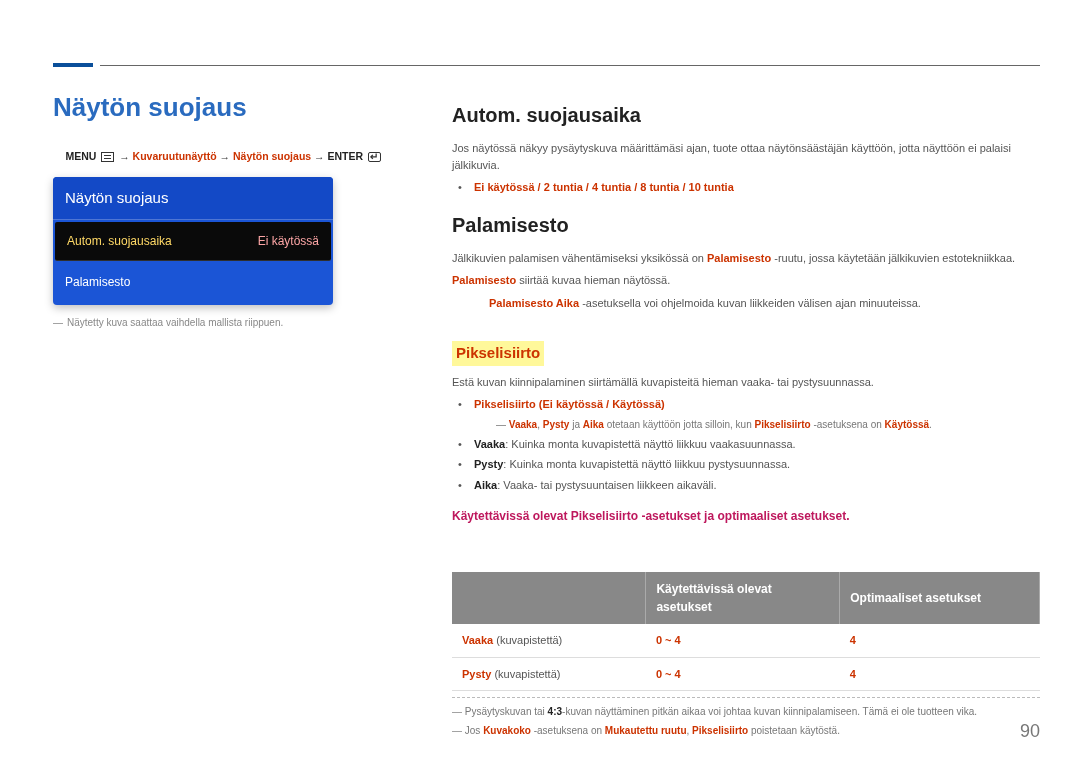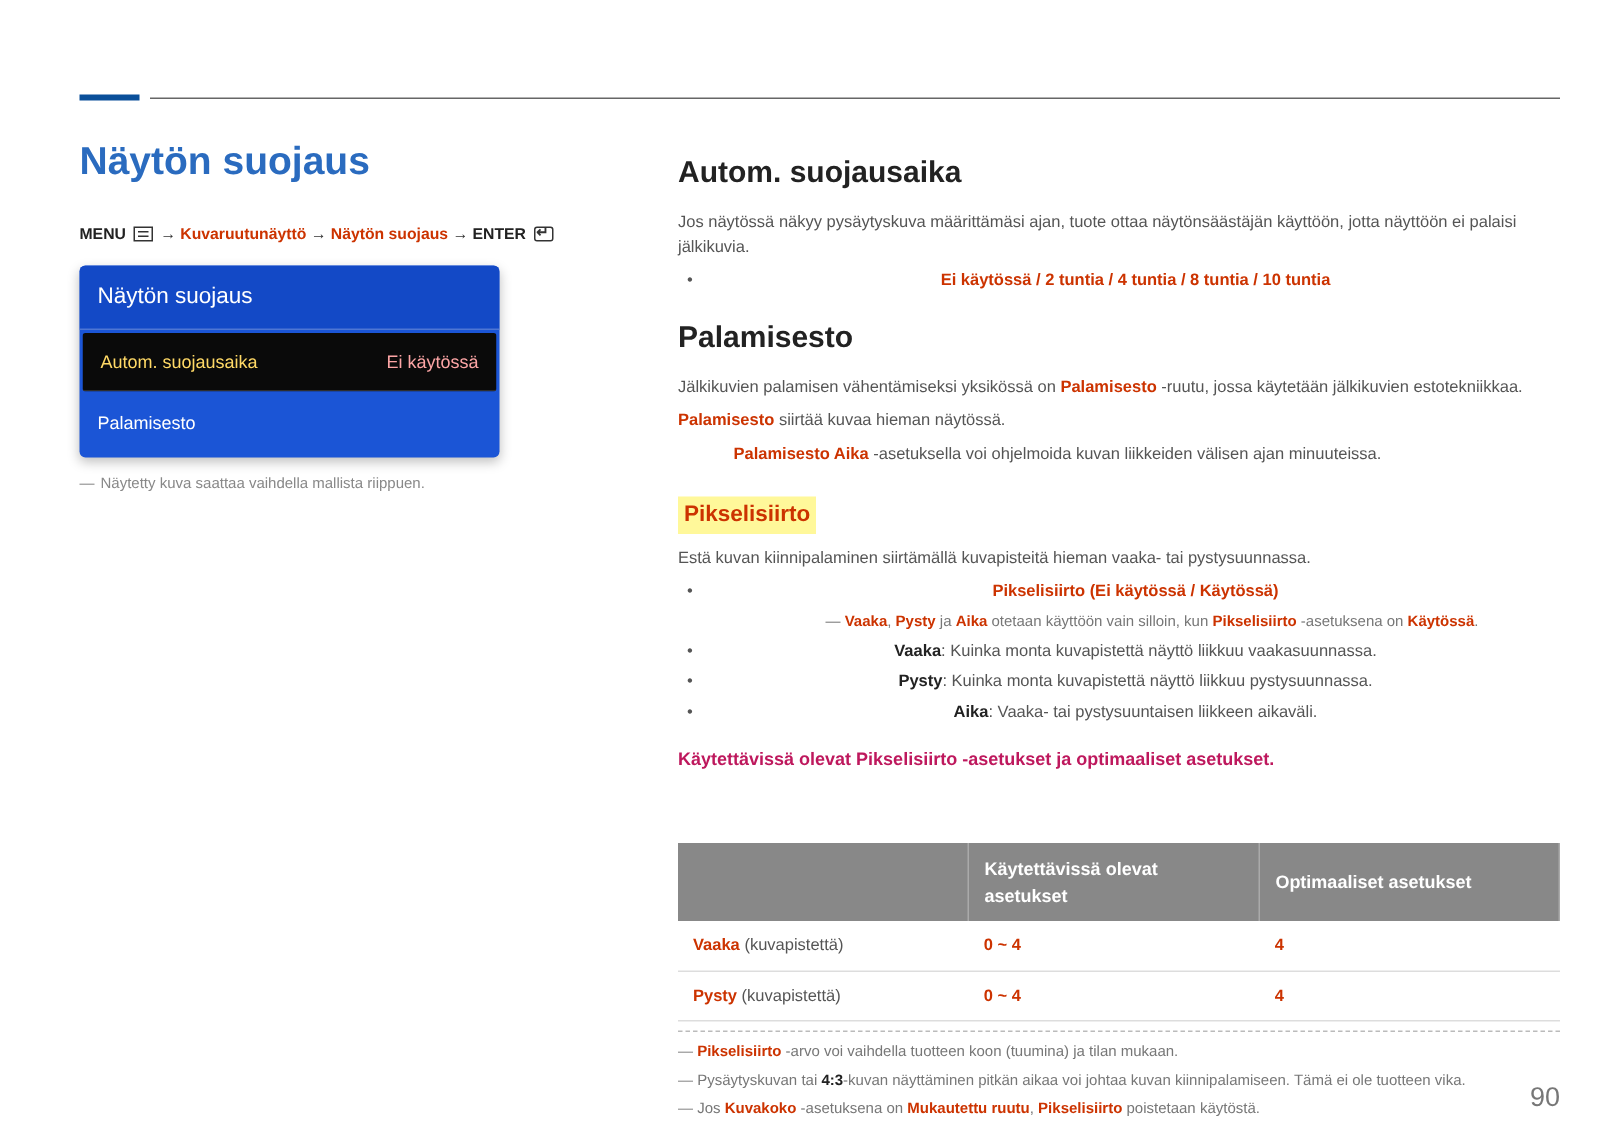--- a/index.html
+++ b/index.html
@@ -37,20 +37,21 @@
   h1.section-title {
     color: #2a6bbf;
     font-weight: 700;
     font-size: 26px;
     margin-bottom: 22px;
   }
   .breadcrumb-line {
     font-size: 10.5px;
     font-weight: 700;
     margin-bottom: 12px;
+    text-align: right;
   }
   .breadcrumb-line .red { color: #cc3300; font-weight: 700; }
   .breadcrumb-line .arrow { font-weight: 400; }
   .menu-icon {
     display: inline-block;
     width: 13px; height: 10px;
     border: 1px solid #333;
     position: relative;
     vertical-align: middle;
     margin: 0 2px;
@@ -98,21 +99,21 @@
   .caption {
     font-size: 10px; color: #888; margin-top: 10px;
   }
   .caption .dash { color:#888; margin-right:4px; }
 
   h2.r-head {
     font-size: 20px; font-weight: 700; color:#222; margin-bottom: 10px;
   }
   .body-text { font-size: 11px; color:#555; margin-bottom: 6px; }
   .bullet-list { list-style: none; padding-left: 14px; margin-bottom: 14px; }
-  .bullet-list > li { position:relative; padding-left:8px; margin-bottom:4px; font-size:11px; color:#555;text-align:center; }
+  .bullet-list > li { position:relative; padding-left:8px; margin-bottom:4px; font-size:11px; color:#555; }
   .bullet-list > li::before { content:"•"; position:absolute; left:-8px; color:#555; }
   .nested { padding-left: 22px; }
   .red { color:#cc3300; font-weight:700; }
   .bold { font-weight:700; color:#222; }
   .hl-title {
     display:inline-block;
     background:#fff89a;
     color:#cc3300;
     font-weight:700;
     font-size:15px;
@@ -195,32 +196,32 @@
     <li><span class="red">Ei käytössä / 2 tuntia / 4 tuntia / 8 tuntia / 10 tuntia</span></li>
   </ul>
 
   <h2 class="r-head">Palamisesto</h2>
   <div class="body-text">
     <span>Jälkikuvien palamisen vähentämiseksi yksikössä on </span><span class="red">Palamisesto</span><span> -ruutu, jossa käytetään jälkikuvien estotekniikkaa.</span>
   </div>
   <div class="body-text">
     <span class="red">Palamisesto</span><span> siirtää kuvaa hieman näytössä.</span>
   </div>
-  <div class="body-text" style="margin-bottom:14px;padding-left:37px;">
+  <div class="body-text" style="margin-bottom:24px;padding-left:37px;">
     <span class="red">Palamisesto Aika</span><span> -asetuksella voi ohjelmoida kuvan liikkeiden välisen ajan minuuteissa.</span>
   </div>
 
   <div class="hl-title">Pikselisiirto</div>
   <div class="body-text">Estä kuvan kiinnipalaminen siirtämällä kuvapisteitä hieman vaaka- tai pystysuunnassa.</div>
 
   <ul class="bullet-list">
     <li>
       <span class="red">Pikselisiirto (Ei käytössä / Käytössä)</span>
       <div class="nested" style="margin-top:4px;font-size:10px;color:#777;">
-        ― <span class="red">Vaaka</span><span>, </span><span class="red">Pysty</span><span> ja </span><span class="red">Aika</span><span> otetaan käyttöön vain silloin, kun </span><span class="red">Pikselisiirto</span><span> -asetuksena on </span><span class="red">Käytössä</span><span>.</span>
+        ― <span class="red">Vaaka</span><span>, </span><span class="red">Pysty</span><span> ja </span><span class="red">Aika</span><span> otetaan käyttöön jotta silloin, kun </span><span class="red">Pikselisiirto</span><span> -asetuksena on </span><span class="red">Käytössä</span><span>.</span>
       </div>
     </li>
     <li><span class="bold">Vaaka</span><span>: Kuinka monta kuvapistettä näyttö liikkuu vaakasuunnassa.</span></li>
     <li><span class="bold">Pysty</span><span>: Kuinka monta kuvapistettä näyttö liikkuu pystysuunnassa.</span></li>
     <li><span class="bold">Aika</span><span>: Vaaka- tai pystysuuntaisen liikkeen aikaväli.</span></li>
   </ul>
 
   <div class="table-note">Käytettävissä olevat Pikselisiirto -asetukset ja optimaaliset asetukset.</div>
 
   <table class="settings">
@@ -239,23 +240,20 @@
       </tr>
       <tr>
         <td><span class="red">Pysty</span><span> (kuvapistettä)</span></td>
         <td><span class="red">0 ~ 4</span></td>
         <td><span class="red">4</span></td>
       </tr>
     </tbody>
   </table>
 
   <div class="dash-note">
-    <span class="lead">―</span> <span class="red">Pikselisiirto</span> <span>-arvo voi vaihdella tuotteen koon (tuumina) ja tilan mukaan.</span>
-  </div>
-  <div class="dash-note">
     <span class="lead">―</span> Pysäytyskuvan tai <span class="bold">4:3</span>-kuvan näyttäminen pitkän aikaa voi johtaa kuvan kiinnipalamiseen. Tämä ei ole tuotteen vika.
   </div>
   <div class="dash-note">
     <span class="lead">―</span> Jos <span class="red">Kuvakoko</span> -asetuksena on <span class="red">Mukautettu ruutu</span>, <span class="red">Pikselisiirto</span> poistetaan käytöstä.
   </div>
 </div>
 
 <div class="pg-num">90</div>
 
 </body></html>

